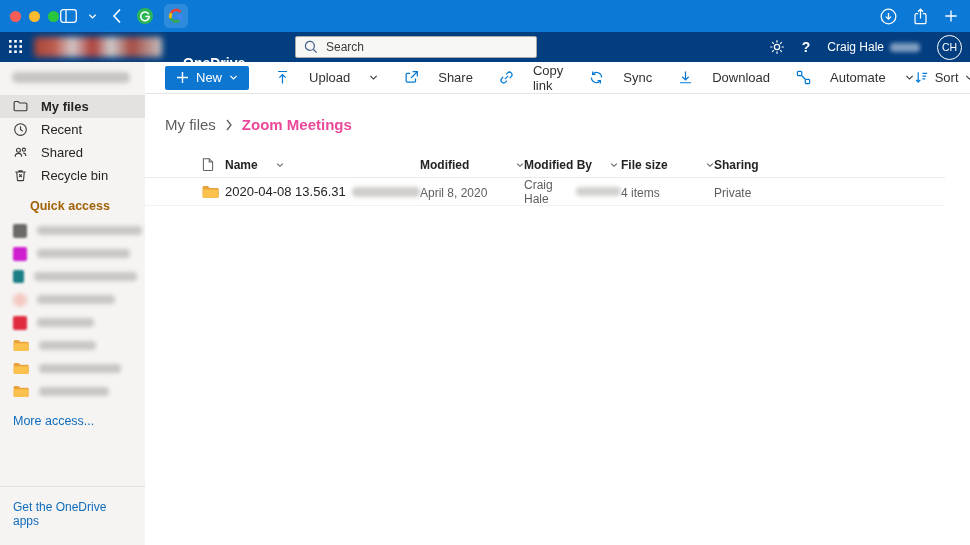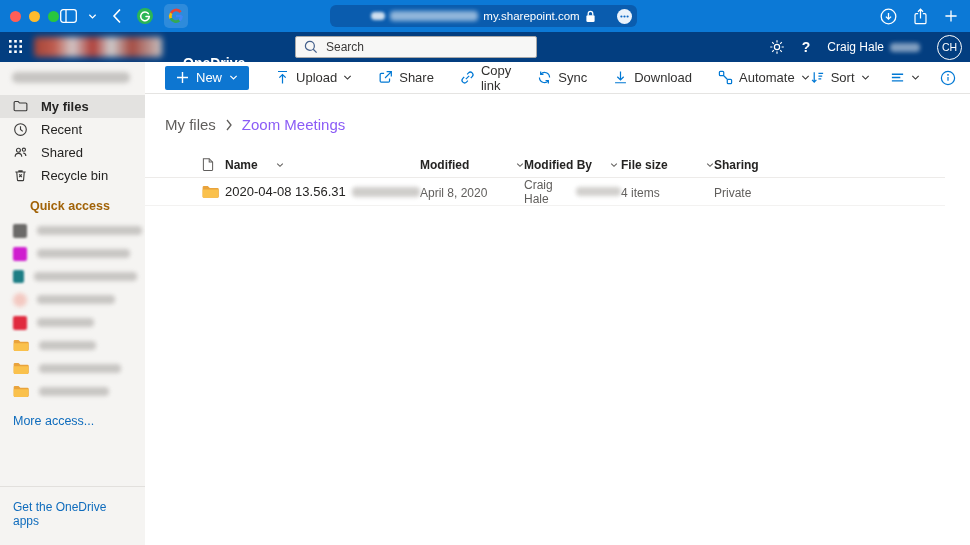--- a/index.html
+++ b/index.html
@@ -31,21 +31,21 @@
   .search-box input::placeholder { color:#3b3a39; opacity:1; }
   .suite-right { position:absolute; right:8px; top:0; height:30px; display:flex; align-items:center; gap:17px; color:#fff; }
   .help-btn { font-size:14px; font-weight:bold; cursor:pointer; }
   .user-name { font-size:12px; display:flex; align-items:center; gap:6px; }
   .redact-user { width:30px; height:9px; border-radius:4px; background:rgba(255,255,255,.5); filter:blur(2px); }
   .avatar { width:25px; height:25px; border-radius:50%; border:1.5px solid #fff; display:flex; align-items:center; justify-content:center; font-size:10.5px; color:#fff; cursor:pointer; }
 
   
   .toolbar { position:absolute; top:62px; left:145px; right:0; height:32px; background:#fff; border-bottom:1px solid #e5e4e2; display:flex; align-items:center; padding:0 18px 0 20px; }
   .btn-new { background:#0d76d1; color:#fff; height:24px; border-radius:2px; display:flex; align-items:center; gap:7px; padding:0 11px; font-size:13px; cursor:pointer; border:none; font-family:inherit; }
-  .tb-item { display:flex; align-items:center; gap:6px; font-size:13px; color:#323130; margin-left:26px; cursor:pointer; }
+  .tb-item { display:flex; align-items:center; gap:19px; font-size:13px; color:#323130; margin-left:26px; cursor:pointer; }
   .tb-item .ico { color:#0078d4; display:flex; }
   .chev { display:flex; color:inherit; }
   .toolbar-right { margin-left:auto; display:flex; align-items:center; gap:20px; color:#323130; font-size:13px; }
   .toolbar-right .grp { display:flex; align-items:center; gap:6px; cursor:pointer; }
   .toolbar-right .ico { color:#0078d4; display:flex; }
 
   
   .sidebar { position:absolute; top:62px; left:0; width:145px; bottom:0; background:#f5f4f2; }
   .sidebar-owner-blur { margin:10px 0 12px 12px; width:118px; height:11px; background:#b7b5b2; border-radius:5px; filter:blur(2.5px); opacity:.75; }
   .nav-item { height:23px; display:flex; align-items:center; padding-left:13px; gap:13px; font-size:13px; color:#252423; cursor:pointer; }
@@ -58,21 +58,21 @@
   .qa-icon.round { border-radius:50%; opacity:.7; filter:blur(2px); }
   .qa-blur { height:9px; background:#bdbbb8; border-radius:4px; filter:blur(2px); opacity:.8; }
   .more-places { margin:11px 0 0 13px; font-size:12.5px; color:#0f6cbd; cursor:pointer; }
   .sidebar-footer { position:absolute; left:0; right:0; bottom:0; border-top:1px solid #e2e0dd; padding:13px 13px 2px; }
   .footer-link { font-size:12px; color:#0f6cbd; margin-bottom:15px; display:block; cursor:pointer; }
 
   
   .main { position:absolute; top:94px; left:145px; right:0; bottom:0; background:#fff; }
   .breadcrumb { position:absolute; top:22px; left:20px; display:flex; align-items:center; gap:9px; font-size:15px; }
   .bc-parent { color:#605e5c; cursor:pointer; }
-  .bc-current { color:#8b5cf6; font-weight:normal; }
+  .bc-current { color:#ec4899; font-weight:bold; }
   .file-table { position:absolute; top:58px; left:0; right:25px; }
   .t-row { display:flex; align-items:center; padding-left:57px; }
   .t-row.head { height:26px; border-bottom:1px solid #edebe9; font-size:12px; font-weight:bold; color:#252423; }
   .t-row.body { height:28px; border-bottom:1px solid #f3f2f1; cursor:pointer; }
   .c-icon { width:23px; display:flex; align-items:center; }
   .c-name { width:195px; display:flex; align-items:center; gap:6px; }
   .c-mod { width:104px; }
   .c-by { width:97px; display:flex; align-items:center; gap:6px; }
   .c-size { width:93px; }
   .c-share { flex:1; }
@@ -124,39 +124,20 @@
         <svg width="16" height="16" viewBox="0 0 24 24" fill="none">
           <path d="M4.8 7.8A8.25 8.25 0 0 1 18.8 6.1" stroke="#ea4335" stroke-width="4.1"></path>
           <path d="M4.2 15.5A8.25 8.25 0 0 1 4.8 7.8" stroke="#fbbc05" stroke-width="4.1"></path>
           <path d="M17.2 18.5A8.25 8.25 0 0 1 4.2 15.5" stroke="#34a853" stroke-width="4.1"></path>
           <path d="M20.25 12A8.25 8.25 0 0 1 17.2 18.5" stroke="#4285f4" stroke-width="4.1"></path>
           <rect x="12" y="10.2" width="8.6" height="3.7" fill="#4285f4"></rect>
         </svg>
       </span>
     </div>
 
-    <div class="url-bar">
-      <span class="url-cloud"></span>
-      <span class="redact-url"></span>
-      <span>my.sharepoint.com</span>
-      <span>
-        <svg width="11" height="13" viewBox="0 0 12 14">
-            <rect x="1.5" y="5.5" width="9" height="7.5" rx="1.5" fill="#fff"></rect>
-            <path d="M3.5 6V4a2.5 2.5 0 0 1 5 0v2" fill="none" stroke="#fff" stroke-width="1.4"></path>
-          </svg>
-      </span>
-      <span class="ext-badge">
-        <svg width="15" height="15" viewBox="0 0 15 15">
-            <circle cx="7.5" cy="7.5" r="7.5" fill="#eaf2fb"></circle>
-            <circle cx="4.4" cy="7.5" r="1.1" fill="#0b66c3"></circle>
-            <circle cx="7.5" cy="7.5" r="1.1" fill="#0b66c3"></circle>
-            <circle cx="10.6" cy="7.5" r="1.1" fill="#0b66c3"></circle>
-          </svg>
-      </span>
-    </div>
 
     <div class="browser-right-icons">
       <span>
         <svg width="17" height="17" viewBox="0 0 17 17" fill="none" stroke="#fff" stroke-width="1.3">
             <circle cx="8.5" cy="8.5" r="7.3"></circle>
             <path d="M8.5 5v6M5.9 8.6l2.6 2.5 2.6-2.5"></path>
           </svg>
       </span>
       <span>
         <svg width="15" height="17" viewBox="0 0 15 18" fill="none" stroke="#fff" stroke-width="1.3">

